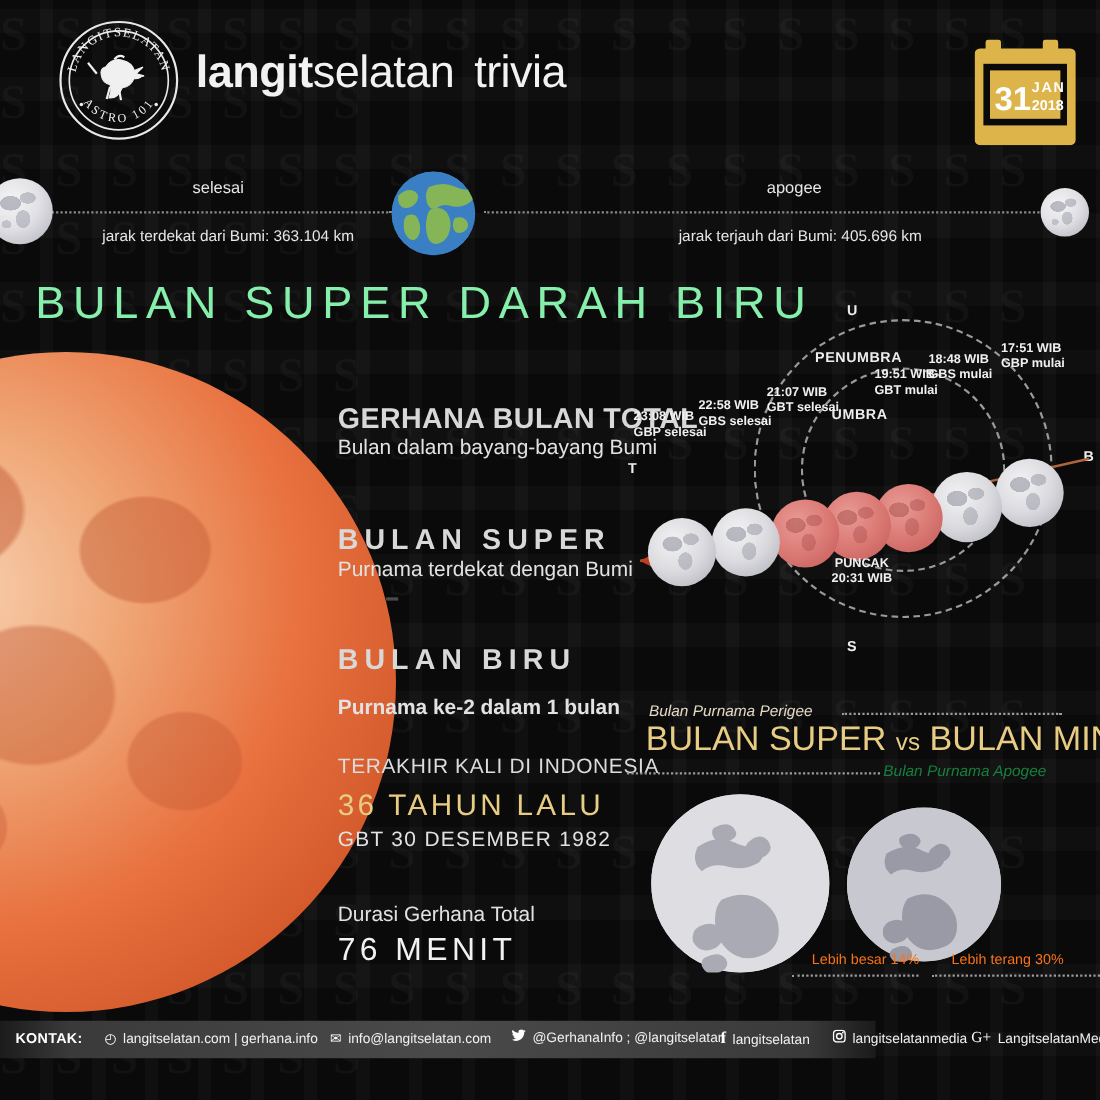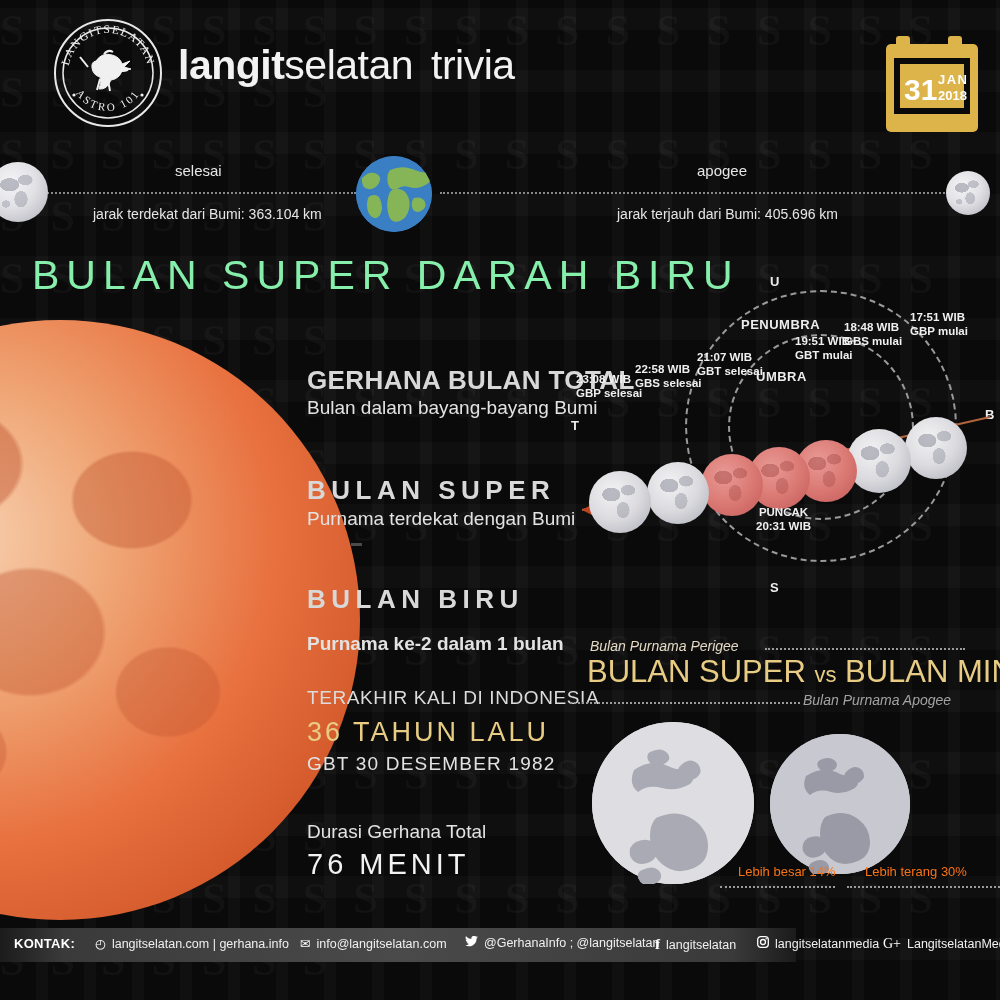--- a/index.html
+++ b/index.html
@@ -90,21 +90,21 @@
   .tlab{position:absolute;color:#f0f0f0;font-size:11.5px;font-weight:bold;line-height:14px;white-space:nowrap;}
   .zlab{position:absolute;color:#ededed;font-size:13px;font-weight:bold;letter-spacing:.5px;white-space:nowrap;}
 
   
   #vs{position:absolute;left:560px;top:630px;width:440px;height:270px;}
   #vs-top-italic{position:absolute;left:30px;top:8px;color:#e3d9c4;font-size:14px;font-style:italic;white-space:nowrap;}
   #vs-top-dots{position:absolute;left:205px;top:18px;width:200px;height:0;border-top:2px dotted #9b9b9b;}
   #vs-title{position:absolute;left:27px;top:24px;font-size:31px;color:#e8cc84;font-weight:500;white-space:nowrap;}
   #vs-title .small{font-size:22px;}
   #vs-bot-dots{position:absolute;left:10px;top:72px;width:230px;height:0;border-top:2px dotted #9b9b9b;}
-  #vs-bot-italic{position:absolute;left:243px;top:62px;color:#a3a3a3;font-size:14px;font-style:italic;white-space:nowrap;}
+  #vs-bot-italic{position:absolute;left:243px;top:62px;color:#15803d;font-size:14px;font-style:italic;white-space:nowrap;}
   .bigmoon{position:absolute;border-radius:50%;background:#dcdce0;}
   .cap{position:absolute;color:#f97316;font-size:13px;white-space:nowrap;text-align:right;}
   .capdots{position:absolute;height:0;border-top:2px dotted #9b9b9b;}
 
   
   #footer{position:absolute;left:0;top:928px;width:796px;height:34px;
     background:linear-gradient(90deg,#1b1b1b 0%,#3a3a3a 8%,#4a4a4a 50%,#3a3a3a 92%,#1b1b1b 100%);}
   #kontak{position:absolute;left:14px;top:8px;color:#fff;font-size:13px;font-weight:bold;letter-spacing:.3px;}
   .fitem{position:absolute;top:8px;color:#f0f0f0;font-size:12.5px;white-space:nowrap;display:flex;align-items:center;gap:6px;}
   .fitem .gly{display:inline-block;color:#fff;}

